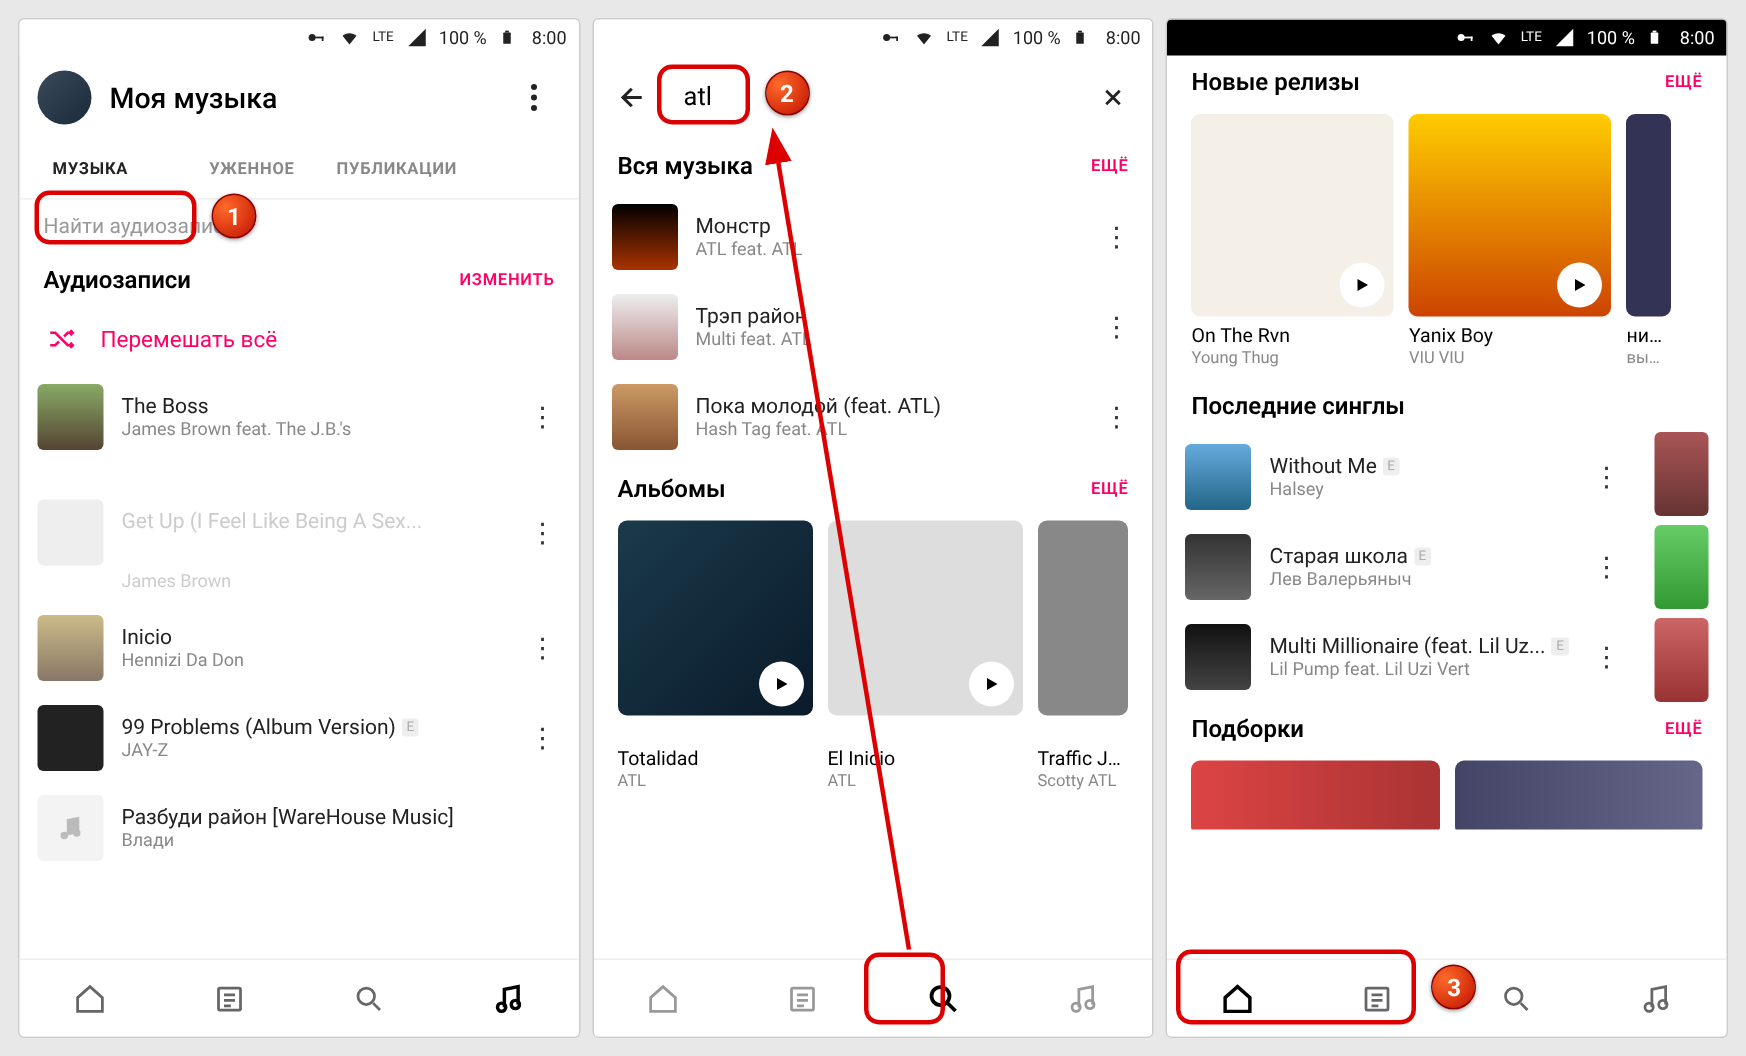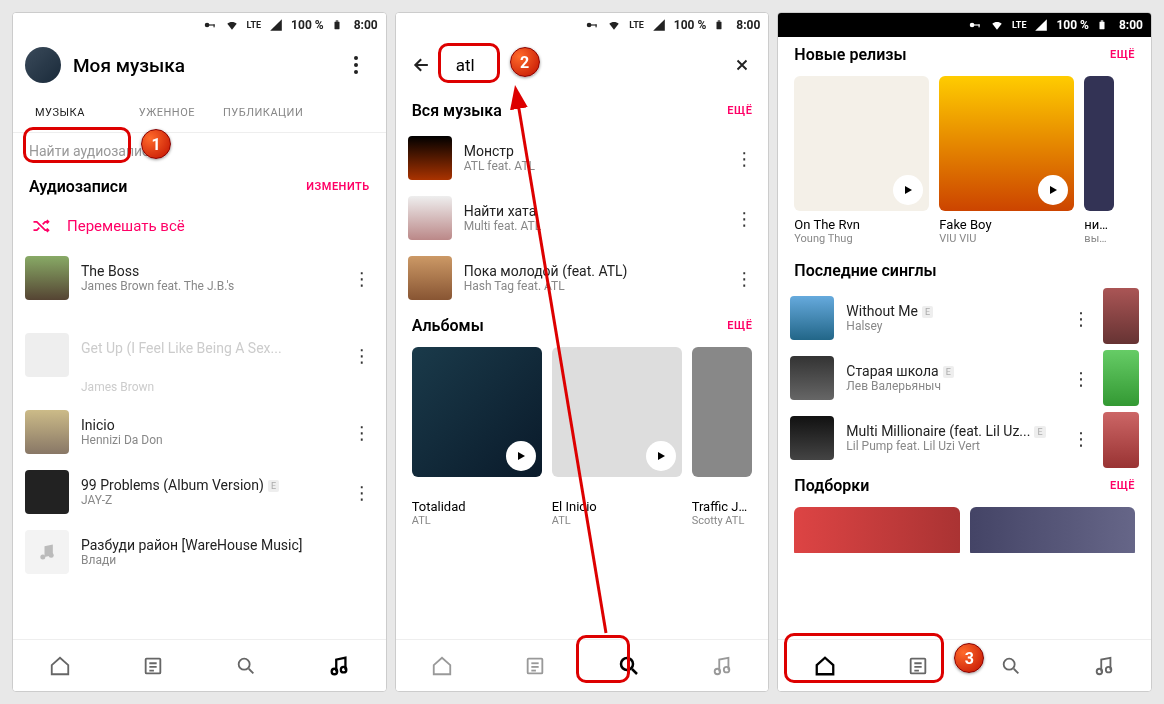--- a/index.html
+++ b/index.html
@@ -1,24 +1,24 @@
 <!DOCTYPE html>
 <html><head>
 <meta charset="utf-8">
 <style>
   * { box-sizing: border-box; margin: 0; padding: 0; font-family: -apple-system, Roboto, Arial, sans-serif; }
   body { background: #e8e8e8; width: 1164px; height: 704px; display: flex; gap: 8px; padding: 12px; }
   .phone { flex: 1; background: #fff; border-radius: 4px; display: flex; flex-direction: column; overflow: hidden; position: relative; border: 1px solid #ccc; }
-  .statusbar { height: 24px; background: #fff; display: flex; align-items: center; justify-content: flex-end; padding: 0 8px; gap: 8px; font-size: 12px; font-weight: 700; color: #222; }
+  .statusbar { height: 24px; background: #fff; display: flex; align-items: center; justify-content: flex-end; padding: 0 8px; gap: 8px; font-size: 12px; font-weight: 400; color: #222; }
   .statusbar .ic { width: 14px; height: 14px; display: flex; align-items: center; }
   .header { height: 56px; display: flex; align-items: center; padding: 0 12px; gap: 12px; }
   .avatar { width: 36px; height: 36px; border-radius: 50%; background: linear-gradient(135deg,#3a4a5a,#1a2a3a); }
   .header-title { font-size: 19px; font-weight: 500; flex: 1; }
   .icon-btn { width: 36px; height: 36px; display: flex; align-items: center; justify-content: center; cursor: pointer; }
-  .tabs { display: flex; height: 40px; align-items: center; padding: 0 8px; border-bottom: 1px solid #eee; font-size: 11px; font-weight: 400; color: #888; letter-spacing: .5px; text-align: center; }
+  .tabs { display: flex; height: 40px; align-items: center; padding: 0 8px; border-bottom: 1px solid #eee; font-size: 11px; font-weight: 700; color: #888; letter-spacing: .5px; text-align: center; }
   .tab { padding: 0 14px; height: 100%; display: flex; align-items: center; cursor: pointer; }
   .tab.active { color: #222; }
   .searchbar { padding: 10px 16px; color: #999; font-size: 14px; }
   .section-hdr { display: flex; align-items: center; justify-content: space-between; padding: 8px 16px; }
   .section-hdr h3 { font-size: 16px; font-weight: 600; }
   .section-hdr .more { color: #ff0066; font-size: 11px; font-weight: 600; letter-spacing: .5px; cursor: pointer; text-align: right; }
   .shuffle { display: flex; align-items: center; gap: 16px; padding: 12px 18px; color: #ff0066; font-size: 15px; cursor: pointer; }
   .track { display: flex; align-items: center; gap: 12px; padding: 8px 12px; }
   .track .art { width: 44px; height: 44px; border-radius: 4px; background: #444; flex-shrink: 0; }
   .track .info { flex: 1; min-width: 0; }
@@ -41,21 +41,21 @@
   .album .al-artist { font-size: 11px; color: #888; }
   .releases-row { display: flex; gap: 10px; padding: 4px 16px 8px; overflow: hidden; }
   .release { width: 135px; flex-shrink: 0; }
   .release .cover { width: 135px; height: 135px; border-radius: 6px; background: #555; position: relative; }
   .release .play { position: absolute; right: 6px; bottom: 6px; width: 30px; height: 30px; border-radius: 50%; background: #fff; display: flex; align-items: center; justify-content: center; }
   .release .r-title { font-size: 13px; margin-top: 6px; white-space: nowrap; overflow: hidden; text-overflow: ellipsis; }
   .release .r-artist { font-size: 11px; color: #888; white-space: nowrap; overflow: hidden; text-overflow: ellipsis; }
   .callout-box { position: absolute; border: 3px solid #d00; border-radius: 10px; pointer-events: none; }
   .callout-num { position: absolute; width: 30px; height: 30px; border-radius: 50%; background: radial-gradient(circle at 30% 30%, #ff6a2a, #c01000); color: #fff; font-weight: bold; display: flex; align-items: center; justify-content: center; font-size: 16px; border: 1px solid #800; box-shadow: 0 1px 3px rgba(0,0,0,.4); }
   .arrow-svg { position: absolute; pointer-events: none; }
-  .multi-row { display: flex; gap: 10px; padding: 0 12px; }
+  .multi-row { display: flex; gap: 20px; padding: 0 12px; }
   .multi-col { flex: 1; min-width: 0; }
   .side-tiles { width: 36px; display: flex; flex-direction: column; gap: 6px; }
   .side-tile { width: 36px; height: 56px; border-radius: 4px; }
   svg { display: block; }
 </style>
 </head>
 <body>
 
 <div class="phone">
   <div class="statusbar">
@@ -252,21 +252,21 @@
       <div class="art" style="background:linear-gradient(#000,#a30)"></div>
       <div class="info">
           <div class="title">Монстр</div>
           <div class="artist">ATL feat. ATL</div>
         </div>
       <div class="dots">⋮</div>
     </div>
     <div class="track">
       <div class="art" style="background:linear-gradient(#eee,#b88)"></div>
       <div class="info">
-          <div class="title">Найти хата</div>
+          <div class="title">Трэп район</div>
           <div class="artist">Multi feat. ATL</div>
         </div>
       <div class="dots">⋮</div>
     </div>
     <div class="track">
       <div class="art" style="background:linear-gradient(#c96,#853)"></div>
       <div class="info">
           <div class="title">Пока молодой (feat. ATL)</div>
           <div class="artist">Hash Tag feat. ATL</div>
         </div>
@@ -398,21 +398,21 @@
         <div class="r-artist">Young Thug</div>
       </div>
       <div class="release">
         <div class="cover" style="background:linear-gradient(#ffcc00,#cc4400)">
             <div class="play">
               <svg width="12" height="12" viewBox="0 0 24 24" fill="#000">
                 <path d="M6 4l14 8-14 8z"></path>
               </svg>
             </div>
           </div>
-        <div class="r-title">Fake Boy</div>
+        <div class="r-title">Yanix Boy</div>
         <div class="r-artist">VIU VIU</div>
       </div>
       <div class="release" style="width:30px">
         <div class="cover" style="width:30px;background:#335"></div>
         <div class="r-title">никогда</div>
         <div class="r-artist">вышел</div>
       </div>
     </div>
 
     <div class="section-hdr">

